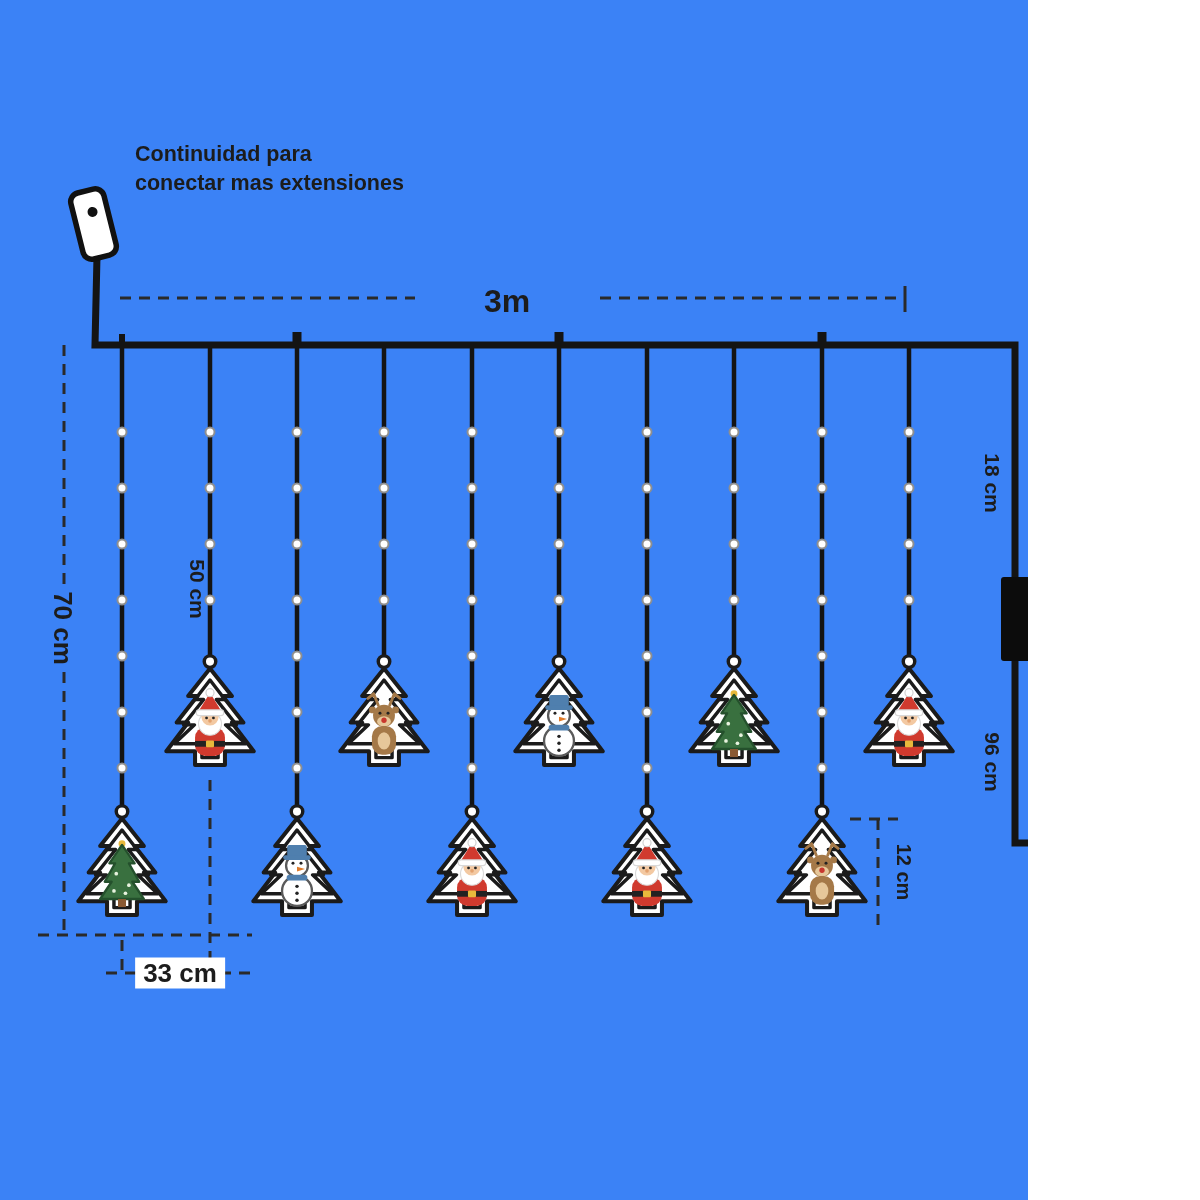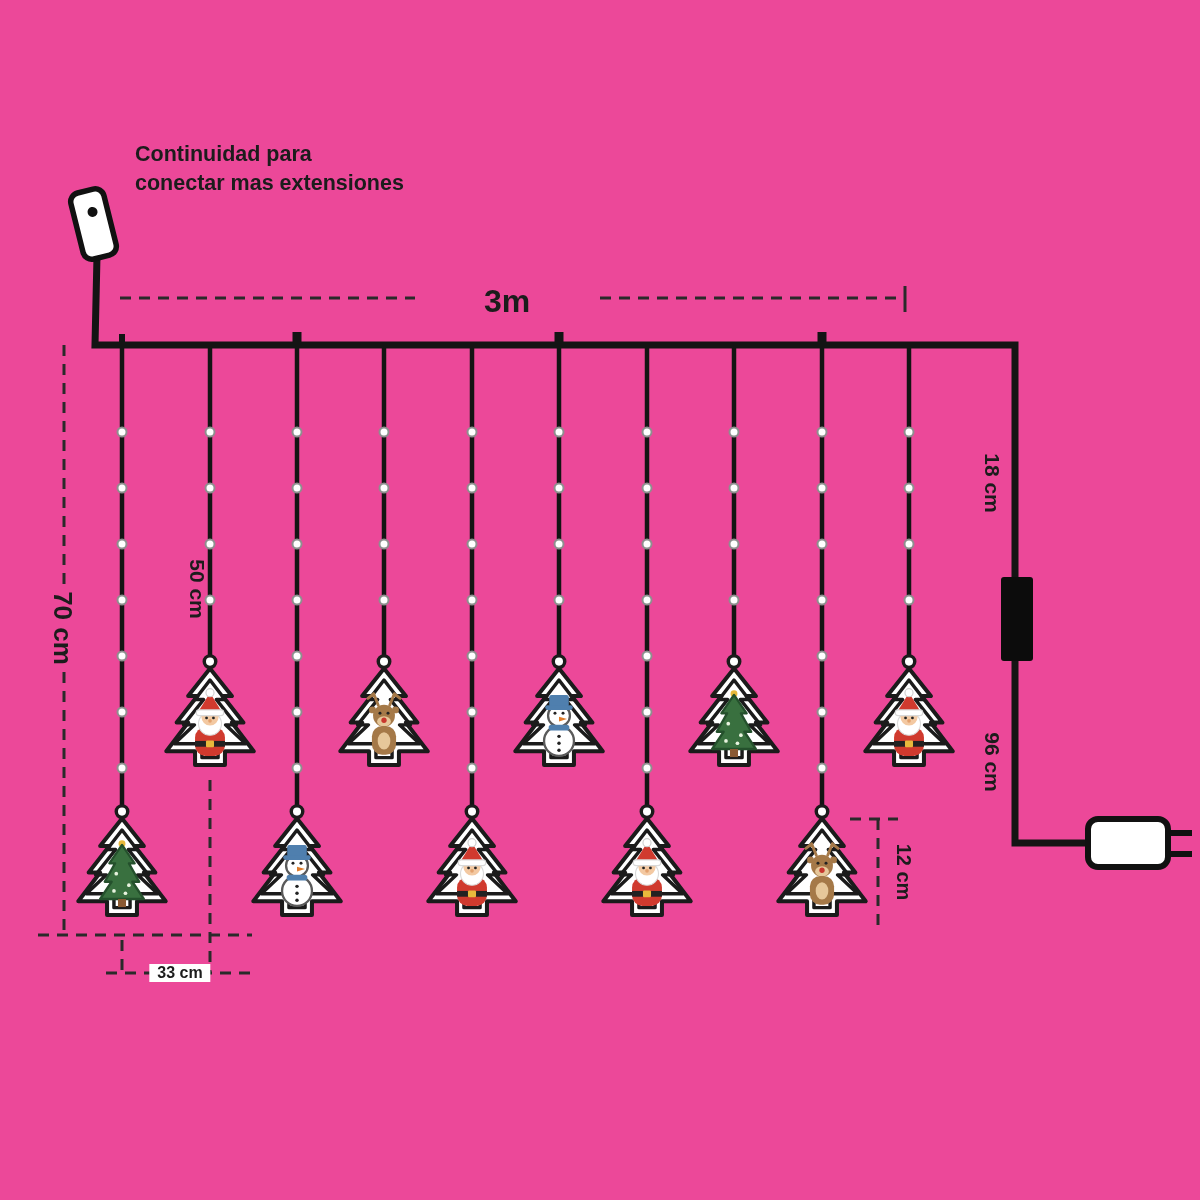--- a/index.html
+++ b/index.html
@@ -1,30 +1,30 @@
 <!DOCTYPE html>
 <html><head>
 <meta charset="utf-8">
 <style>
   html,body{margin:0;padding:0;background:#ffffff;}
-  .stage{position:relative;width:1200px;height:1200px;background:#ec4899;overflow:hidden;
+  .stage{position:relative;width:1028px;height:1200px;background:#3b82f6;overflow:hidden;
          font-family:"Liberation Sans",sans-serif;}
   .stage svg{position:absolute;left:0;top:0;}
   .lbl{position:absolute;color:#1c1c1c;white-space:nowrap;font-weight:600;
        transform:translate(-50%,-50%);}
   .vert{transform:translate(-50%,-50%) rotate(90deg);}
   #note{left:135px;top:140px;transform:none;white-space:pre-line;
         font-size:21.5px;line-height:29px;font-weight:600;}
   #lbl-3m{left:507px;top:301px;font-size:32px;font-weight:700;}
   #lbl-70{left:62px;top:628px;font-size:26px;}
   #lbl-50{left:197px;top:589px;font-size:21px;}
   #lbl-18{left:992px;top:483px;font-size:21px;}
   #lbl-96{left:992px;top:762px;font-size:21px;}
   #lbl-12{left:903px;top:872px;font-size:20px;}
-  #lbl-33{left:180px;top:973px;font-size:16px;background:#fff;padding:0 8px;}
+  #lbl-33{left:180px;top:973px;font-size:26px;background:#fff;padding:0 8px;}
 </style>
 </head>
 <body>
 
 <div class="stage">
   <svg id="diagram" width="1200" height="1200" viewBox="0 0 1200 1200">
       <path d="M120,298 H415 M600,298 H905" fill="none" stroke="#2a2a2a" stroke-width="3" stroke-dasharray="11 8"></path>
       <line x1="905" y1="286" x2="905" y2="312" stroke="#2a2a2a" stroke-width="3"></line>
       <path d="M64,345 V585 M64,672 V935" fill="none" stroke="#2a2a2a" stroke-width="3" stroke-dasharray="11 8"></path>
       <path d="M38,935 H252" fill="none" stroke="#2a2a2a" stroke-width="3" stroke-dasharray="11 8"></path>

